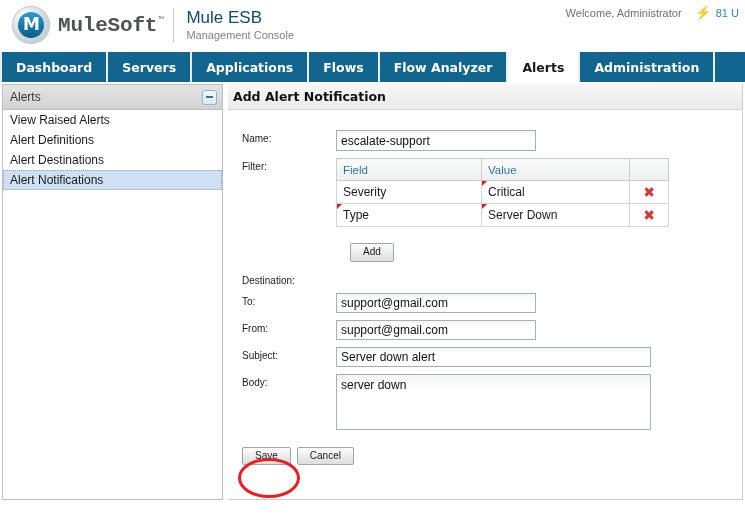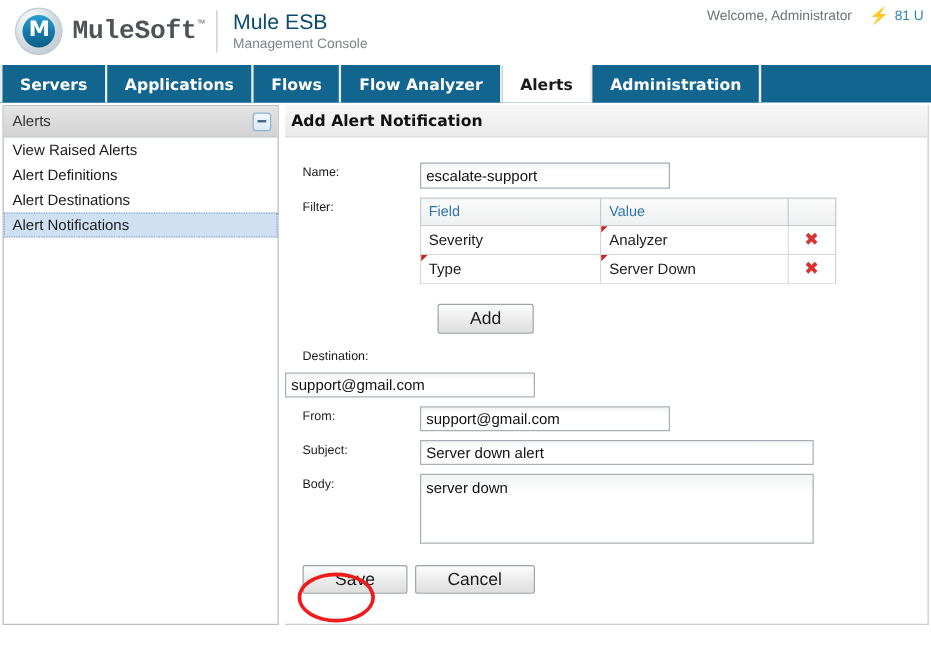--- a/index.html
+++ b/index.html
@@ -315,26 +315,26 @@
     font-family: "DejaVu Sans", sans-serif;
     font-weight: bold;
     font-size: 14px;
     line-height: 1;
     text-shadow: 0 1px 0 rgba(0,0,0,0.15);
   }
 
   
   .btn {
     font-family: "Liberation Sans", sans-serif;
-    font-size: 14px;
+    font-size: 10px;
     color: #1b1b1b;
     border: 1px solid #9ea5a9;
     border-radius: 2px;
     background: linear-gradient(180deg, #fdfdfd 0%, #ebebeb 55%, #dedede 100%);
-    padding: 2px 25px;
+    padding: 2px 12px;
     line-height: 1.25;
     box-sizing: border-box;
     cursor: default;
   }
   .add-row {
     margin: 16px 0 10px 0;
     padding-left: 122px;
   }
 
   
@@ -404,20 +404,21 @@
   </div>
 
   <div class="header-right">
     <span class="welcome-text">Welcome, Administrator</span>
     <span class="bolt-icon">⚡</span>
     <span class="user-count">81 U</span>
   </div>
 </div>
 
 <div class="tabbar">
+  <div class="tab">Dashboard</div>
   <div class="tab">Servers</div>
   <div class="tab">Applications</div>
   <div class="tab">Flows</div>
   <div class="tab">Flow Analyzer</div>
   <div class="tab active">Alerts</div>
   <div class="tab">Administration</div>
 </div>
 
 <div class="sidebar">
   <div class="sidebar-head">
@@ -461,21 +462,21 @@
           <thead>
             <tr>
               <th class="col-field">Field</th>
               <th class="col-value">Value</th>
               <th class="th-del"></th>
             </tr>
           </thead>
           <tbody>
             <tr>
               <td class="col-field">Severity</td>
-              <td class="col-value dirty">Analyzer</td>
+              <td class="col-value dirty">Critical</td>
               <td class="col-del"><span class="del-x">✖</span></td>
             </tr>
             <tr>
               <td class="col-field dirty">Type</td>
               <td class="col-value dirty">Server Down</td>
               <td class="col-del"><span class="del-x">✖</span></td>
             </tr>
           </tbody>
         </table>
       </div>
@@ -483,20 +484,21 @@
 
     <div class="add-row">
       <button class="btn" type="button">Add</button>
     </div>
 
     <div class="row">
       <div class="lbl">Destination:</div>
     </div>
 
     <div class="row">
+      <div class="lbl">To:</div>
       <div class="fld">
         <input class="txt to-input" type="text" value="support@gmail.com" style="">
       </div>
     </div>
 
     <div class="row">
       <div class="lbl">From:</div>
       <div class="fld">
         <input class="txt from-input" type="text" value="support@gmail.com" style="">
       </div>

